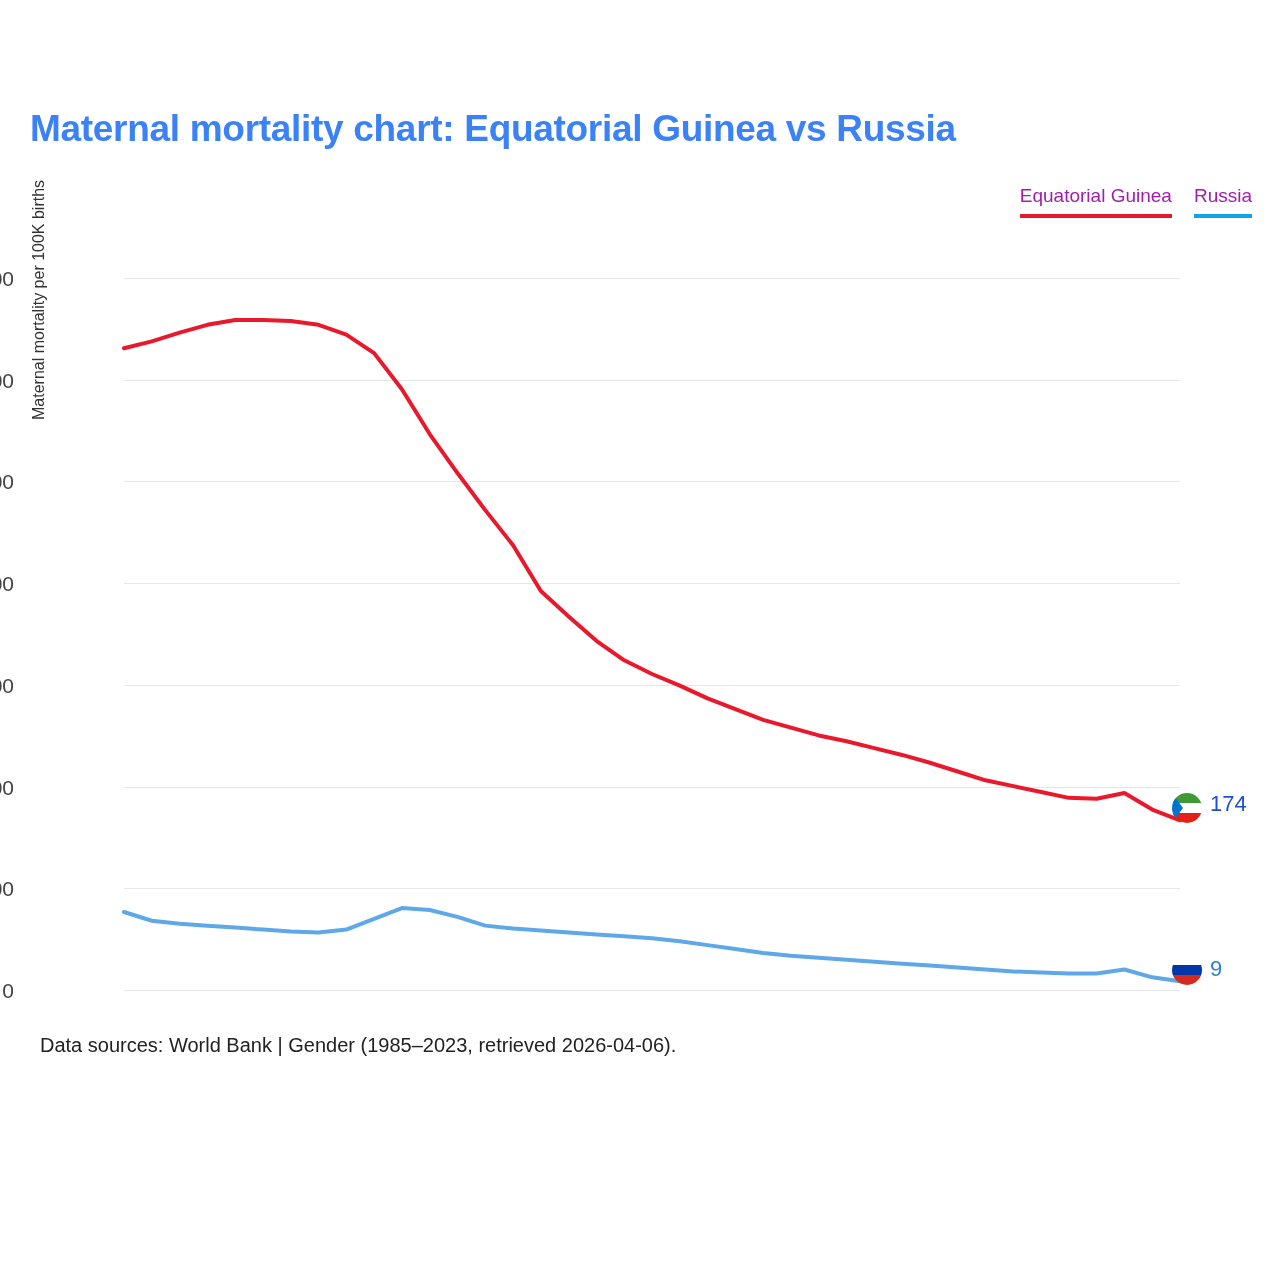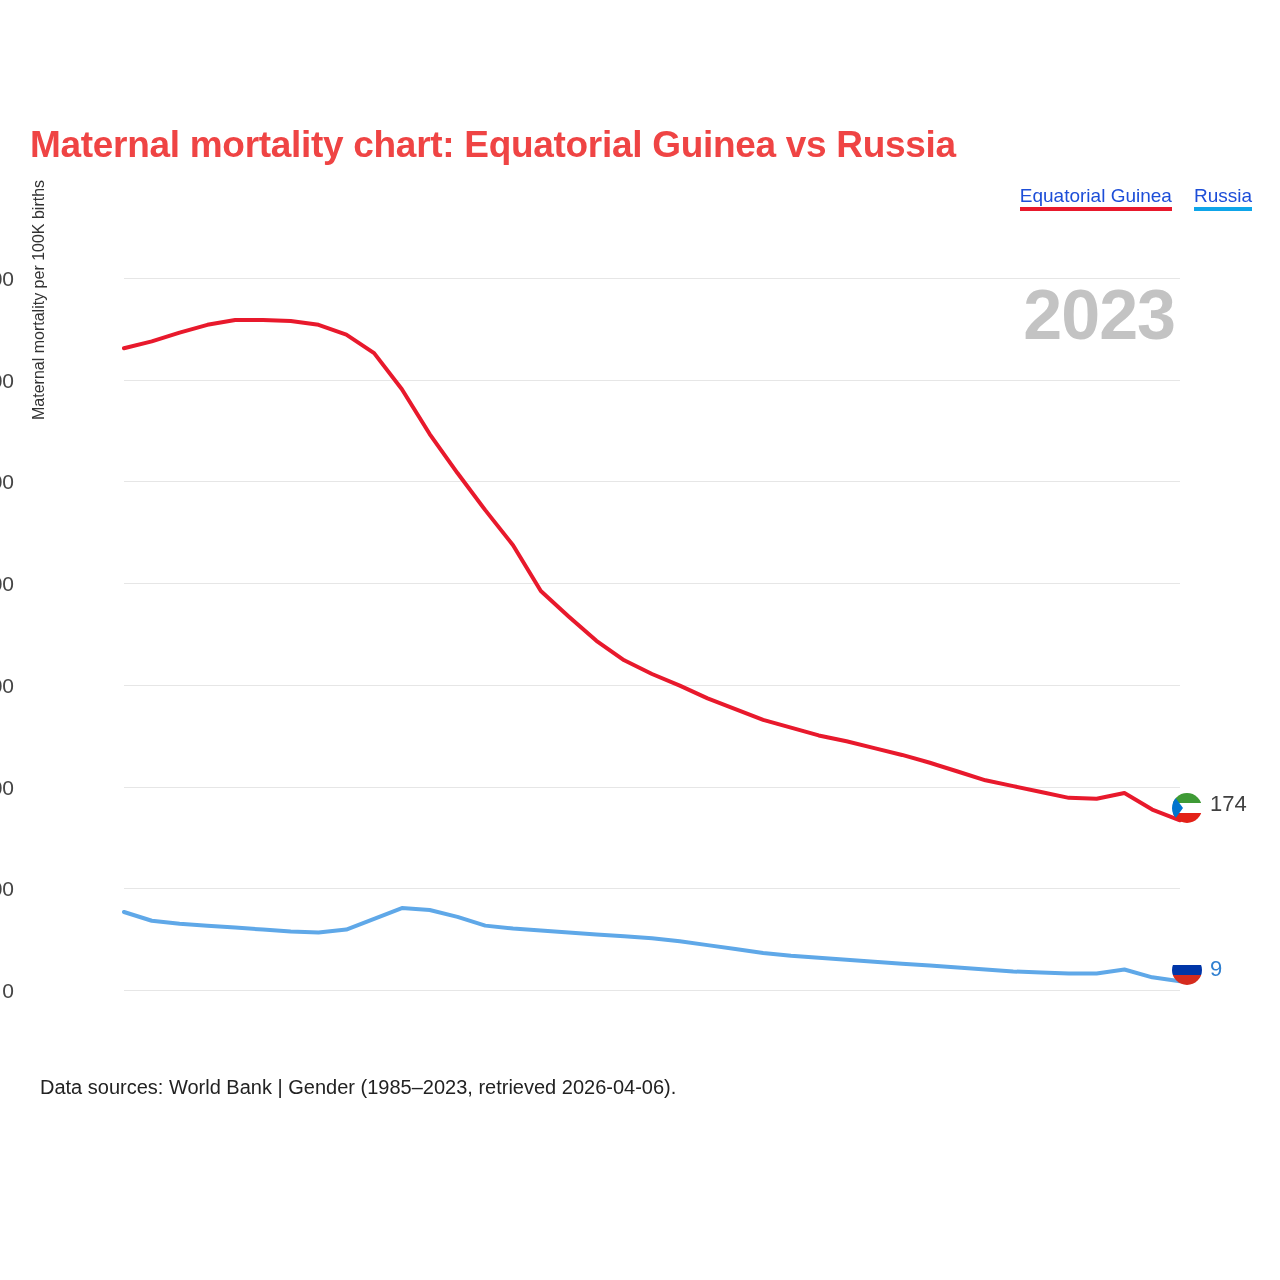--- a/index.html
+++ b/index.html
@@ -15,38 +15,38 @@
     position: relative;
     overflow: hidden;
   }
   .page {
     position: absolute;
     inset: 0;
   }
   .title {
     position: absolute;
     left: 30px;
-    top: 124px;
+    top: 108px;
     font-size: 37px;
     font-weight: bold;
-    color: #ef4444;
+    color: #3b82f6;
     letter-spacing: -0.3px;
   }
   .legend {
     position: absolute;
     right: 28px;
     top: 186px;
     display: flex;
     gap: 22px;
     align-items: flex-start;
   }
   .legend-item {
     font-size: 19px;
-    color: #1d4ed8;
-    padding-bottom: 0;
+    color: #a21caf;
+    padding-bottom: 7px;
     line-height: 1.1;
   }
   .legend-item.eg { border-bottom: 4px solid #e8192c; }
   .legend-item.ru { border-bottom: 4px solid #0ea5e9; }
 
   .year-badge {
     position: absolute;
     right: 105px;
     top: 275px;
     font-size: 70px;
@@ -94,21 +94,21 @@
     top: 0;
     width: 1056px;
     height: 712px;
     overflow: visible;
   }
   .endlabel {
     position: absolute;
     font-size: 22px;
     white-space: nowrap;
   }
-  .endlabel.eg { color: #404040; text-align: center; }
+  .endlabel.eg { color: #1d4ed8; text-align: center; }
   .endlabel.ru { color: #2f7fd0; }
   .flag {
     position: absolute;
     width: 30px;
     height: 30px;
     border-radius: 50%;
     overflow: hidden;
   }
   .flag .s {
     position: absolute;
@@ -125,39 +125,38 @@
     top: 0;
     width: 0;
     height: 0;
     border-top: 15px solid transparent;
     border-bottom: 15px solid transparent;
     border-left: 11px solid #0073ce;
   }
   .footer {
     position: absolute;
     left: 40px;
-    top: 1069px;
+    top: 1027px;
     font-size: 20px;
     color: #222;
     line-height: 1.8;
   }
 </style>
 </head>
 <body>
 
 <div class="page">
 
   <div class="title">Maternal mortality chart: Equatorial Guinea vs Russia</div>
 
   <div class="legend">
     <div class="legend-item eg">Equatorial Guinea</div>
     <div class="legend-item ru">Russia</div>
   </div>
 
-  <div class="year-badge">2023</div>
 
   <div class="ylabel">Maternal mortality per 100K births</div>
 
   <div class="plot">
 
     <div class="gridline" style="top:712px"></div>
     <div class="ytick" style="top:712px">0</div>
     <div class="gridline" style="top:610.3px"></div>
     <div class="ytick" style="top:610.3px">100</div>
     <div class="gridline" style="top:508.6px"></div>

